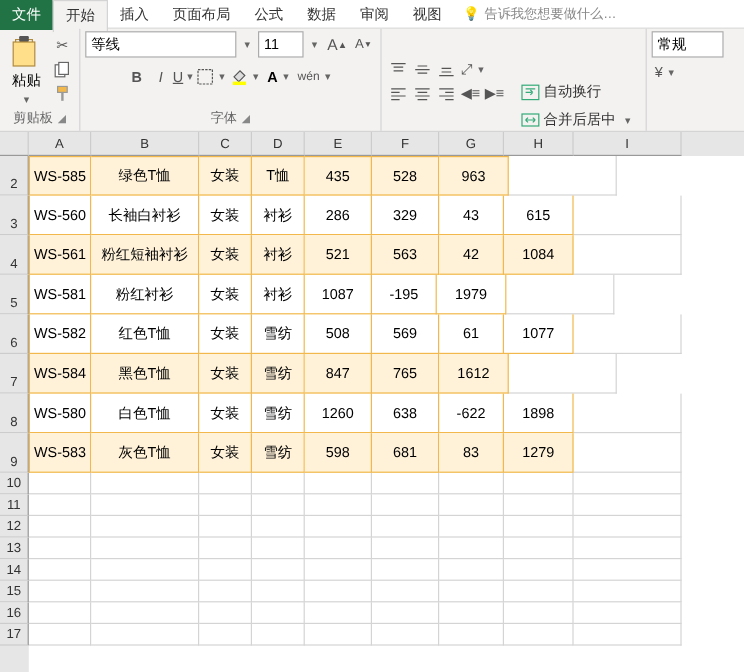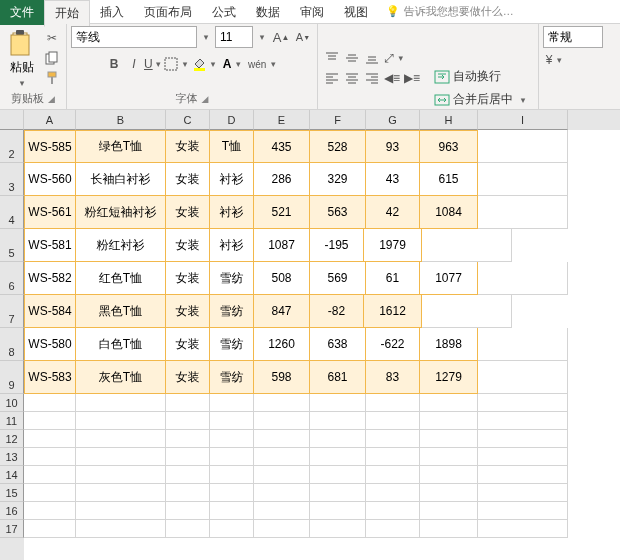--- a/index.html
+++ b/index.html
@@ -332,21 +332,20 @@
         <div class="colhdr c-I">I</div>
       </div>
     <div id="databody">
         <div class="datarow tall hl">
           <div class="cell c-A data first-col">WS-585</div>
           <div class="cell c-B data">绿色T恤</div>
           <div class="cell c-C data">女装</div>
           <div class="cell c-D data">T恤</div>
           <div class="cell c-E data">435</div>
           <div class="cell c-F data">528</div>
-          <div class="cell c-G data">93</div>
           <div class="cell c-H data">963</div>
           <div class="cell c-I"></div>
         </div>
         <div class="datarow tall">
           <div class="cell c-A data first-col">WS-560</div>
           <div class="cell c-B data">长袖白衬衫</div>
           <div class="cell c-C data">女装</div>
           <div class="cell c-D data">衬衫</div>
           <div class="cell c-E data">286</div>
           <div class="cell c-F data">329</div>
@@ -385,21 +384,21 @@
           <div class="cell c-G data">61</div>
           <div class="cell c-H data">1077</div>
           <div class="cell c-I"></div>
         </div>
         <div class="datarow tall hl">
           <div class="cell c-A data first-col">WS-584</div>
           <div class="cell c-B data">黑色T恤</div>
           <div class="cell c-C data">女装</div>
           <div class="cell c-D data">雪纺</div>
           <div class="cell c-E data">847</div>
-          <div class="cell c-G data">-82</div>
+          <div class="cell c-F data">765</div>
           <div class="cell c-H data">1612</div>
           <div class="cell c-I"></div>
         </div>
         <div class="datarow tall">
           <div class="cell c-A data first-col">WS-580</div>
           <div class="cell c-B data">白色T恤</div>
           <div class="cell c-C data">女装</div>
           <div class="cell c-D data">雪纺</div>
           <div class="cell c-E data">1260</div>
           <div class="cell c-F data">638</div>

